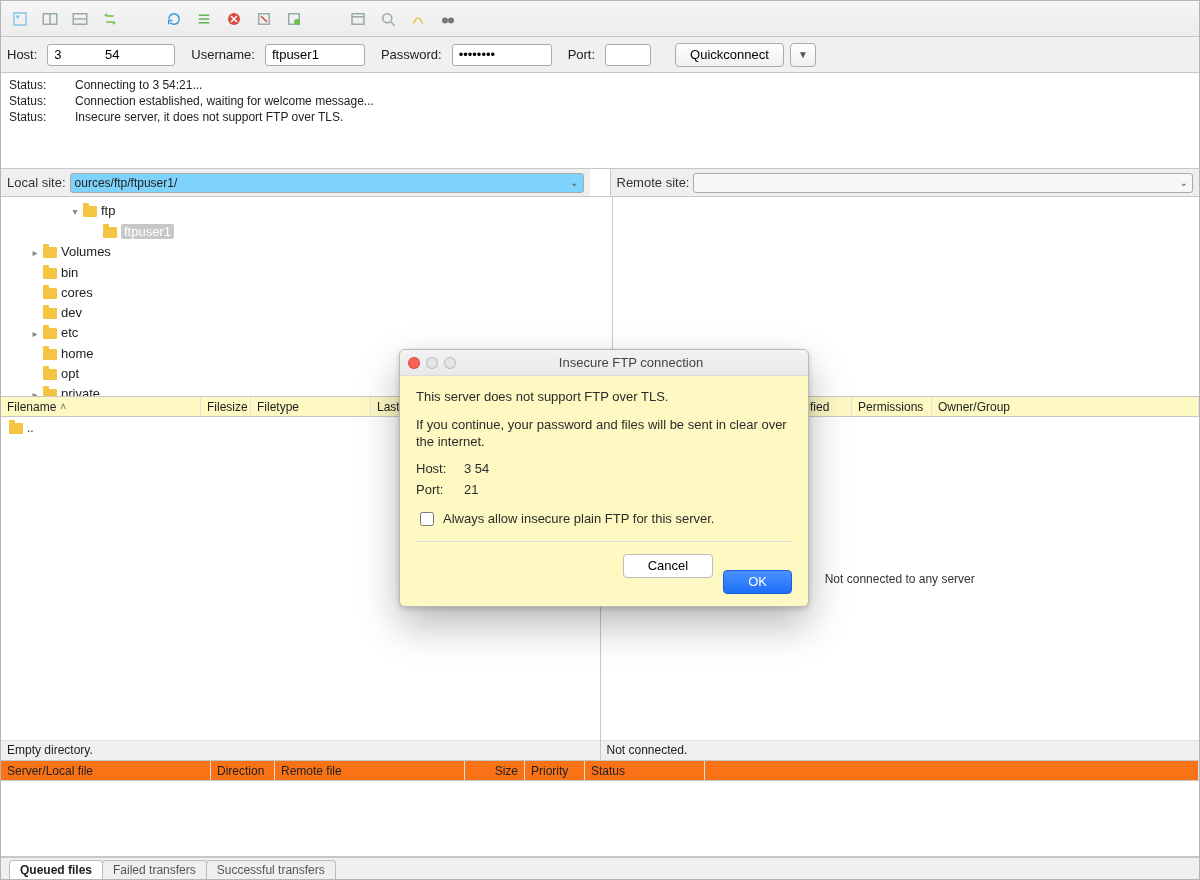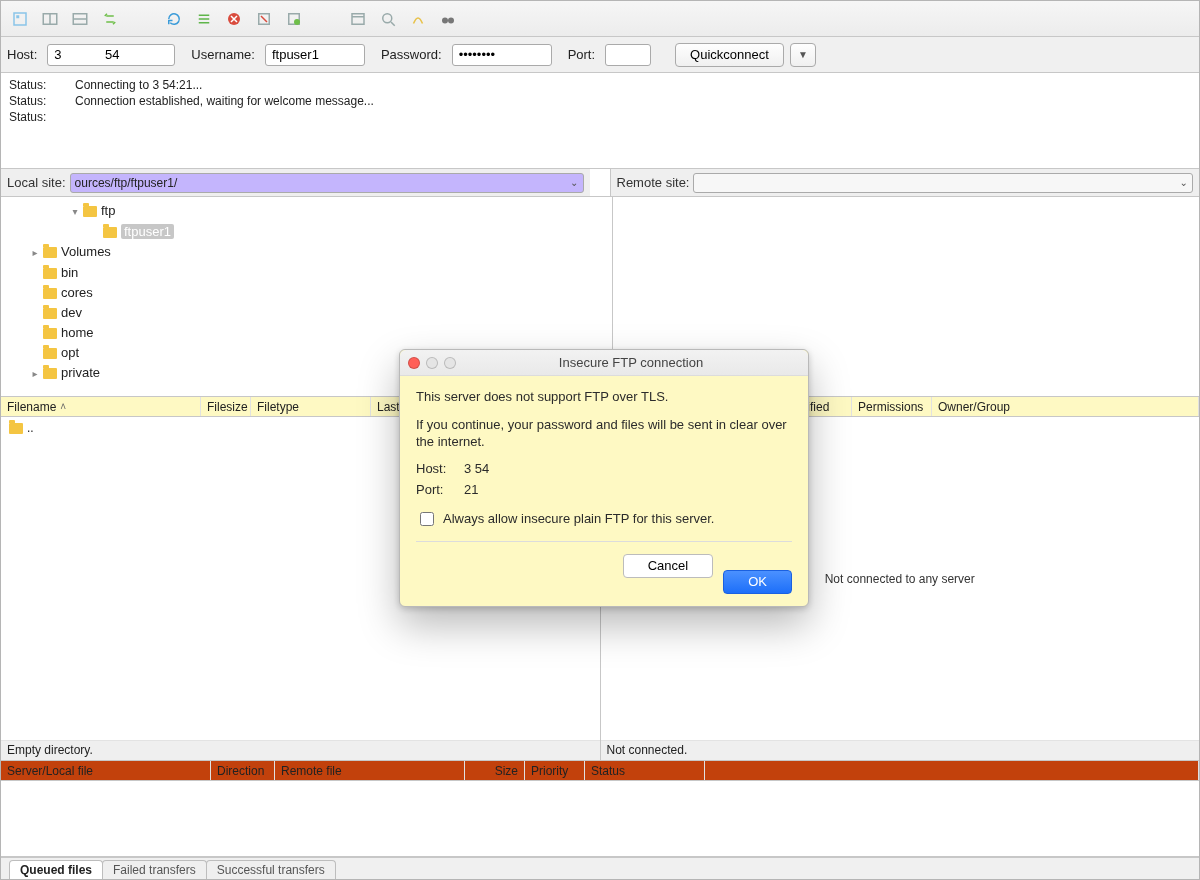--- a/index.html
+++ b/index.html
@@ -23,21 +23,21 @@
   
   .log { height:96px; border-bottom:1px solid #c7c7c7; padding:4px 8px; overflow:hidden; font-size:12px; background:#fff; }
   .log-line { display:flex; gap:18px; line-height:16px; }
   .log-line .lbl { width:48px; }
 
   
   .sitebar { height:28px; border-bottom:1px solid #c7c7c7; display:flex; }
   .site-left, .site-right { flex:1; display:flex; align-items:center; padding:0 6px; gap:4px; background:#efefef; }
   .site-right { border-left:1px solid #c7c7c7;margin-left:20px; }
   .sitebar label { color:#333; }
-  .site-combo { flex:1; height:20px; border:1px solid #aaa; border-radius:3px; background:#c4b5fd; display:flex; align-items:center; justify-content:space-between; padding:0 4px; font-size:12px; }
+  .site-combo { flex:1; height:20px; border:1px solid #aaa; border-radius:3px; background:#7dd3fc; display:flex; align-items:center; justify-content:space-between; padding:0 4px; font-size:12px; }
   .site-combo.disabled { background:#f7f7f7; }
   .chev { font-size:10px; color:#555; }
 
   
   .treerow { display:flex; height:200px; border-bottom:1px solid #c7c7c7;gap:24px; }
   .tree-left, .tree-right { flex:1; overflow:auto; background:#fff; padding:4px 6px; }
   .tree-right { border-left:1px solid #c7c7c7; }
   .tree ul { list-style:none; margin:0; padding:0 0 0 18px; }
   .tree > ul { padding-left:2px; }
   .tree li { line-height:20px; white-space:nowrap; }
@@ -51,21 +51,21 @@
   .hdr-cell { border-right:1px solid #e1e1e1; padding:2px 6px; display:flex; align-items:center; gap:4px; overflow:hidden; white-space:nowrap; }
   .sort-ar { font-size:10px; color:#666; }
   .filerow { display:flex; flex:1; min-height:0; border-bottom:1px solid #c7c7c7; }
   .file-left, .file-right { flex:1; background:#fff; display:flex; flex-direction:column; }
   .file-right { border-left:1px solid #c7c7c7; }
   .file-body { flex:1; padding:4px 6px; overflow:auto; font-size:12px; position:relative; }
   .file-body .empty-msg { position:absolute; top:50%; left:0; right:0; text-align:center; color:#333; transform:translateY(-50%); }
   .status-strip { height:20px; border-top:1px solid #e3e3e3; background:#efefef; padding:2px 6px; font-size:12px; }
 
   
-  .queue-hdr { height:20px; border-bottom:1px solid #c7c7c7; background:#c2410c; display:flex; font-size:12px; }
+  .queue-hdr { height:20px; border-bottom:1px solid #c7c7c7; background:#f97316; display:flex; font-size:12px; }
   .queue-body { height:76px; background:#fff; border-bottom:1px solid #c7c7c7; }
 
   
   .tabs { height:22px; background:#f0f0f0; border-top:1px solid #c7c7c7; display:flex; align-items:flex-end; padding-left:8px; gap:0; }
   .tab { padding:2px 10px; border:1px solid #bdbdbd; border-bottom:none; background:#fff; font-size:12px; border-radius:4px 4px 0 0; margin-right:-1px; }
   .tab.active { font-weight:600; }
   .tab.inactive { background:#efefef; color:#555; }
 
   
   .dialog-backdrop { position:absolute; left:0; top:0; right:0; bottom:0; pointer-events:none; }
@@ -200,20 +200,21 @@
     <div class="log-line">
         <span class="lbl">Status:</span>
         <span>Connecting to 3            54:21...</span>
       </div>
     <div class="log-line">
         <span class="lbl">Status:</span>
         <span>Connection established, waiting for welcome message...</span>
       </div>
     <div class="log-line">
         <span class="lbl">Status:</span>
+        <span>Insecure server, it does not support FTP over TLS.</span>
       </div>
   </div>
 
   <div class="sitebar">
     <div class="site-left">
       <label>Local site:</label>
       <div class="site-combo">
         <span>                     ources/ftp/ftpuser1/</span>
         <span class="chev">⌄</span>
       </div>
@@ -229,20 +230,21 @@
 
   <div class="treerow">
     <div class="tree-left tree" id="local-tree">
         <ul>
           <li style="padding-left: 60px;"><span class="disclose">▾</span><span class="folder-ico"></span><span>ftp</span></li>
           <li style="padding-left: 80px;"><span class="disclose"></span><span class="folder-ico"></span><span class="sel">ftpuser1</span></li>
           <li style="padding-left: 20px;"><span class="disclose">▸</span><span class="folder-ico"></span><span>Volumes</span></li>
           <li style="padding-left: 20px;"><span class="disclose"></span><span class="folder-ico"></span><span>bin</span></li>
           <li style="padding-left: 20px;"><span class="disclose"></span><span class="folder-ico"></span><span>cores</span></li>
           <li style="padding-left: 20px;"><span class="disclose"></span><span class="folder-ico"></span><span>dev</span></li>
+          <li style="padding-left: 20px;"><span class="disclose">▸</span><span class="folder-ico"></span><span>etc</span></li>
           <li style="padding-left: 20px;"><span class="disclose"></span><span class="folder-ico"></span><span>home</span></li>
           <li style="padding-left: 20px;"><span class="disclose"></span><span class="folder-ico"></span><span>opt</span></li>
           <li style="padding-left: 20px;"><span class="disclose">▸</span><span class="folder-ico"></span><span>private</span></li>
         </ul>
       </div>
     <div class="tree-right"></div>
   </div>
 
   <div class="filerow-hdr">
     <div class="hdr-cell" style="width:200px">

